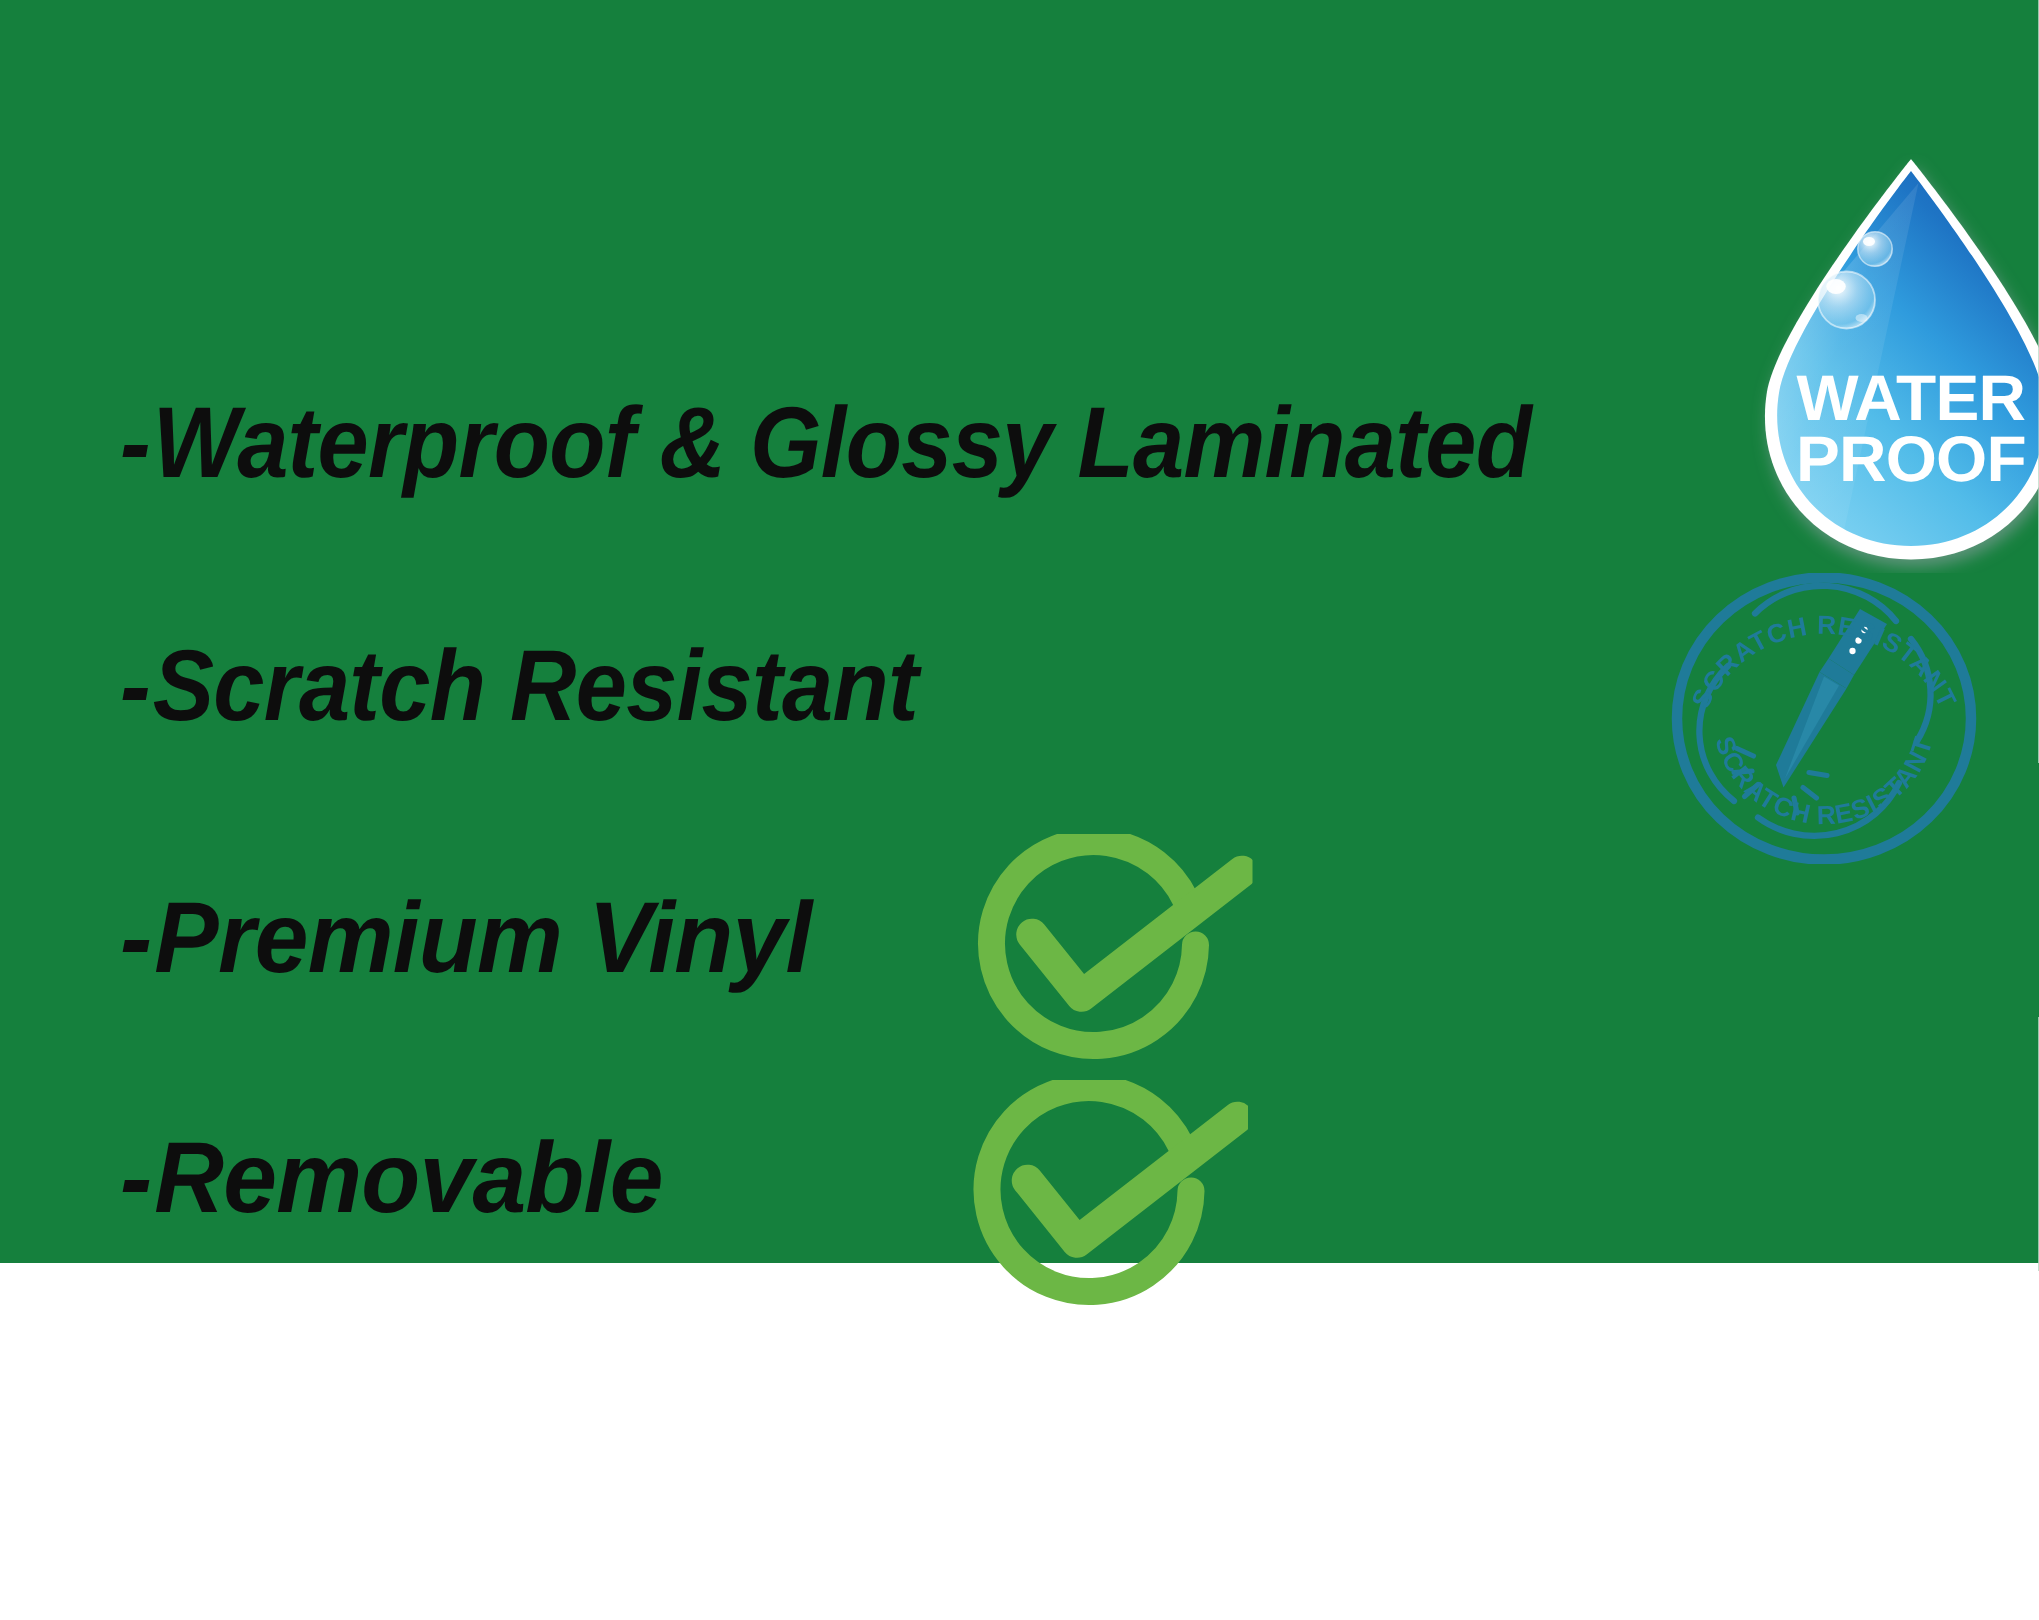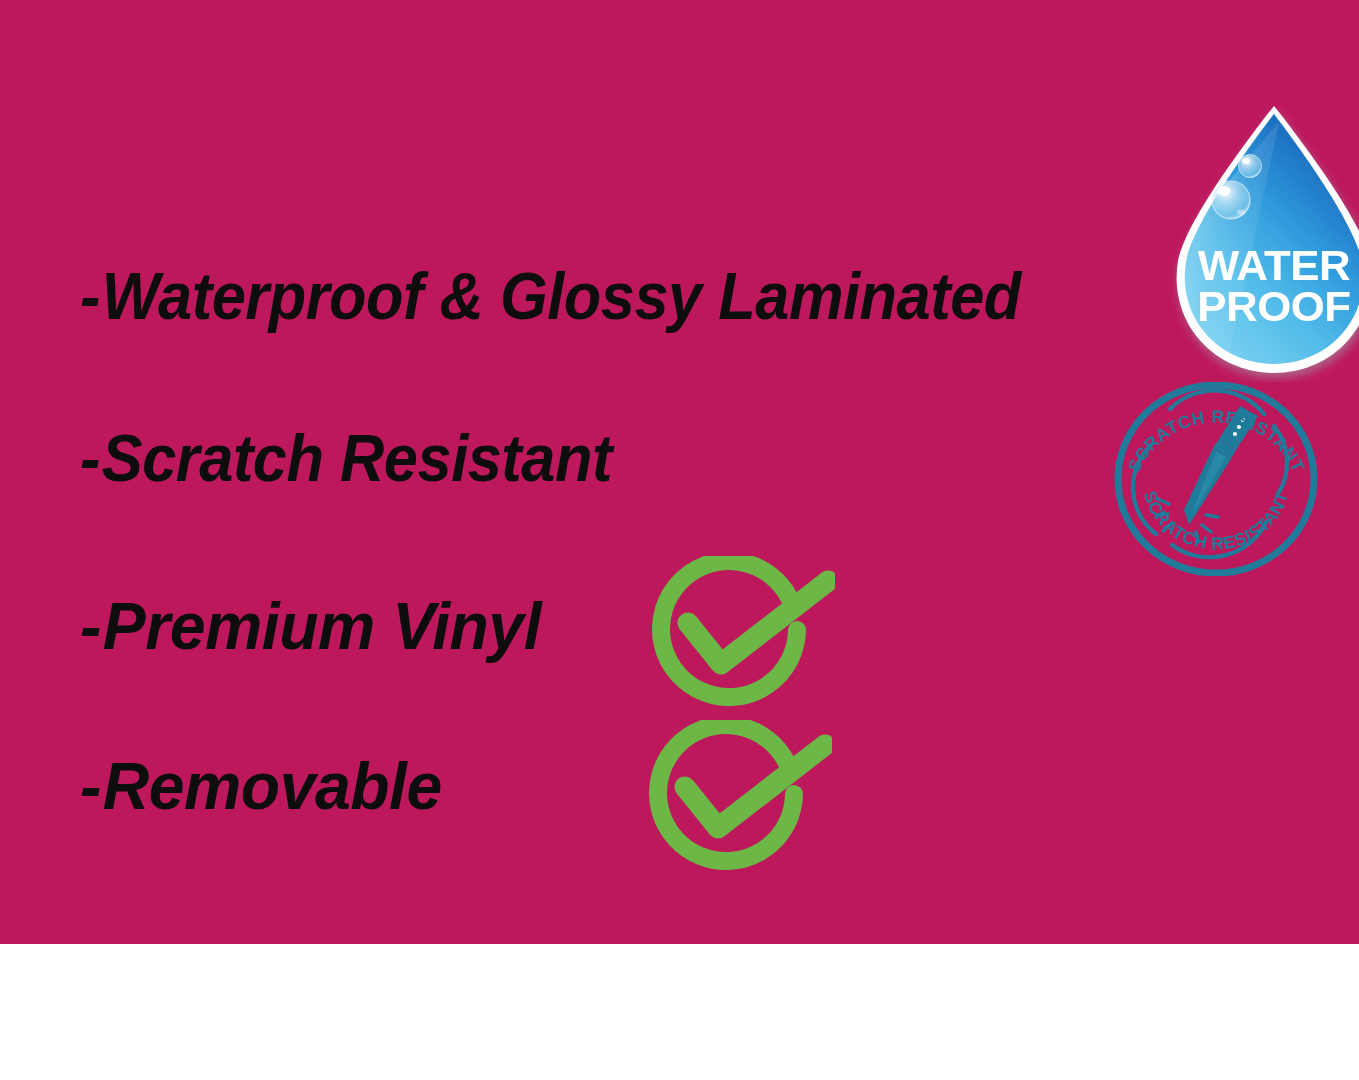--- a/index.html
+++ b/index.html
@@ -10,22 +10,22 @@
   body {
     width: 1359px;
     height: 1080px;
     overflow: hidden;
     font-family: "Liberation Sans", sans-serif;
     position: relative;
   }
   #canvas {
     position: relative;
     width: 1359px;
-    height: 944px;
-    background: #be185d;
+    height: 842px;
+    background: #15803d;
   }
 
   
   .feature-line {
     position: absolute;
     white-space: nowrap;
     color: #0d0d0d;
     font-family: "Liberation Sans", sans-serif;
     font-weight: 700;
     font-style: italic;

